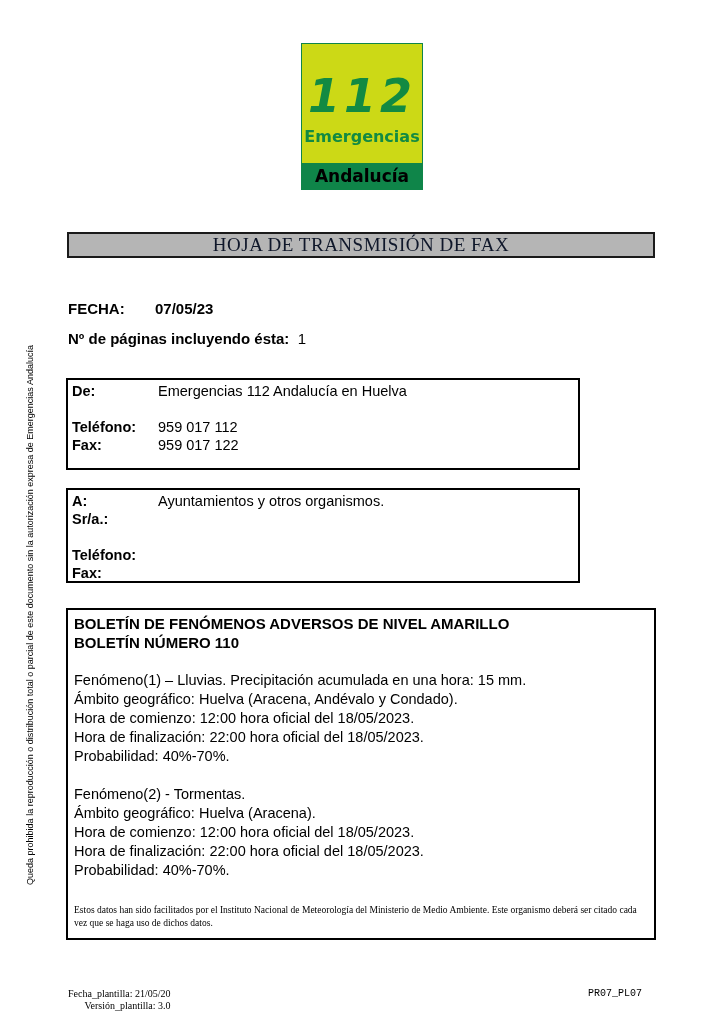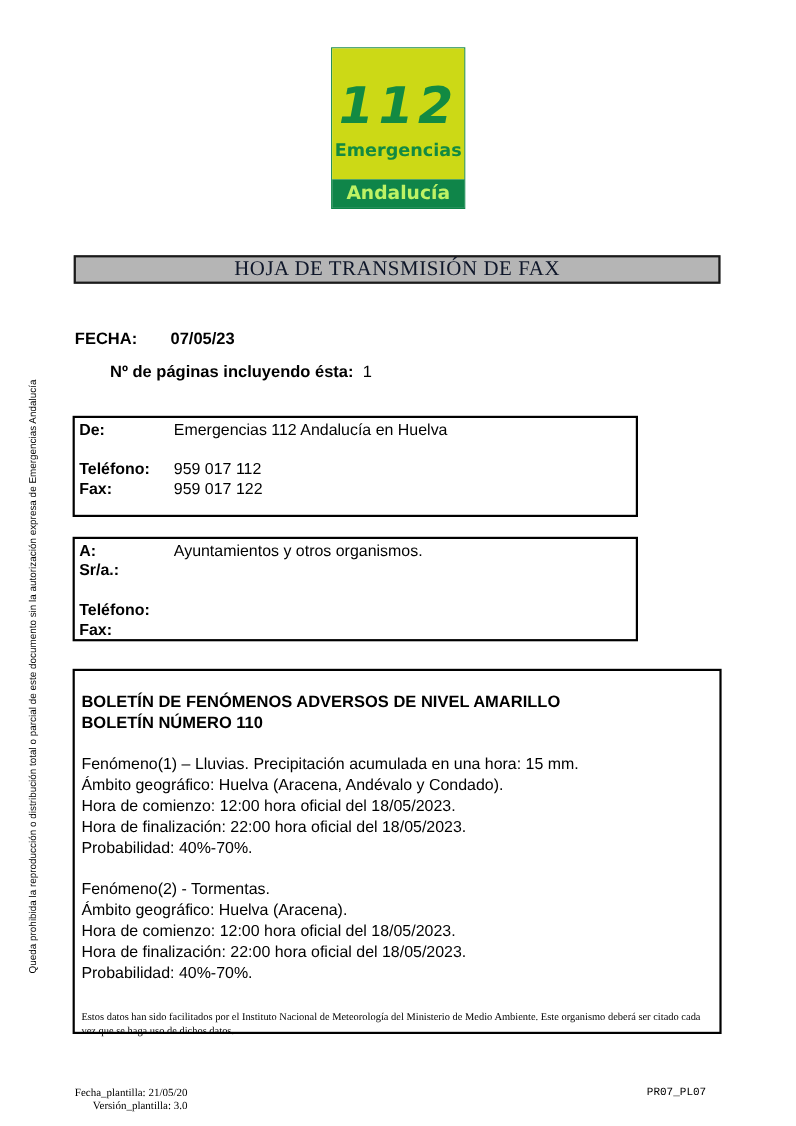--- a/index.html
+++ b/index.html
@@ -33,21 +33,21 @@
     font-family:"DejaVu Sans",sans-serif;
     font-size:16px;font-weight:bold;color:#128a42;
     margin-top:8px;margin-bottom:6px;
   }
   .logo-band{
     height:26px;background:#0f8549;
     display:flex;align-items:center;justify-content:center;
   }
   .logo-region{
     font-family:"DejaVu Sans",sans-serif;
-    font-size:17px;font-weight:bold;color:#bef264;
+    font-size:17px;font-weight:bold;color:#000000;
   }
   
   .title-bar{
     position:absolute;left:67px;top:232px;width:588px;height:26px;
     background:#b5b5b5;border:2px solid #1a1a1a;box-sizing:border-box;
     display:flex;align-items:center;justify-content:center;
   }
   .title-bar span{
     font-family:"Liberation Serif",serif;
     font-size:19px;letter-spacing:0.5px;color:#0f172a;
@@ -69,21 +69,21 @@
   .fax-box .row{
     display:grid;grid-template-columns:86px auto;
     font-size:14.5px;line-height:18px;min-height:18px;
   }
   .fax-box .lbl{font-weight:bold;}
   .fax-box .val{font-weight:normal;}
   
   .bulletin{
     position:absolute;left:66px;top:608px;width:590px;height:332px;
     border:2px solid #000;box-sizing:border-box;
-    padding:19px 6px;
+    padding:4px 6px;
   }
   .bulletin .btitle{font-size:15px;font-weight:bold;line-height:19px;}
   .bulletin .para{margin-top:19px;}
   .bulletin .para div{font-size:14.5px;line-height:19px;}
   .bulletin .note{
     margin-top:24px;
     font-family:"Liberation Serif",serif;
     font-size:9.5px;line-height:12.5px;color:#000;
   }
   
@@ -119,21 +119,21 @@
   </div>
 
   <div class="title-bar">
     <span>HOJA DE TRANSMISIÓN DE FAX</span>
   </div>
 
   <div class="meta-row" style="top:300px;">
     <span>FECHA:</span>
     <span>07/05/23</span>
   </div>
-  <div class="meta-row pages" style="top:330px;margin-left:32px;">
+  <div class="meta-row pages" style="top:330px;">
     <span>Nº de páginas incluyendo ésta:</span>
     <span class="normal">&nbsp;<span>1</span></span>
   </div>
 
   <div class="fax-box" style="top:378px;height:92px;">
     <div class="row">
       <span class="lbl">De:</span>
       <span class="val">Emergencias 112 Andalucía en Huelva</span>
     </div>
     <div class="row"></div>

